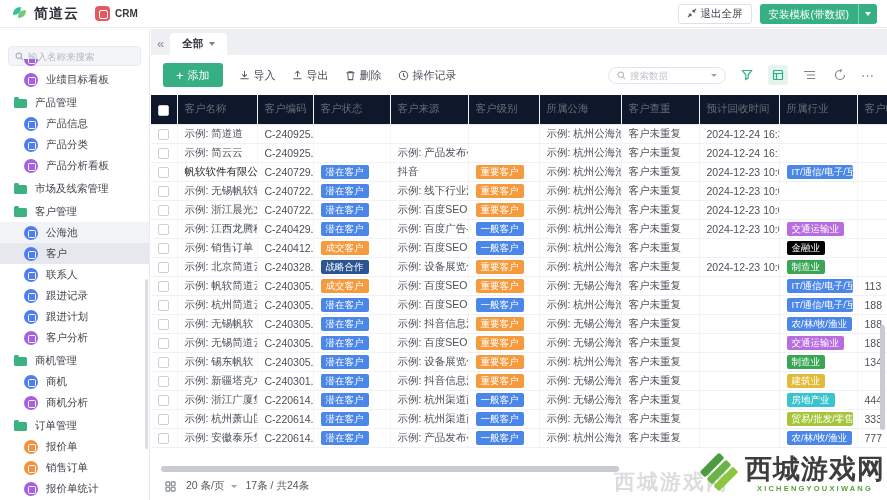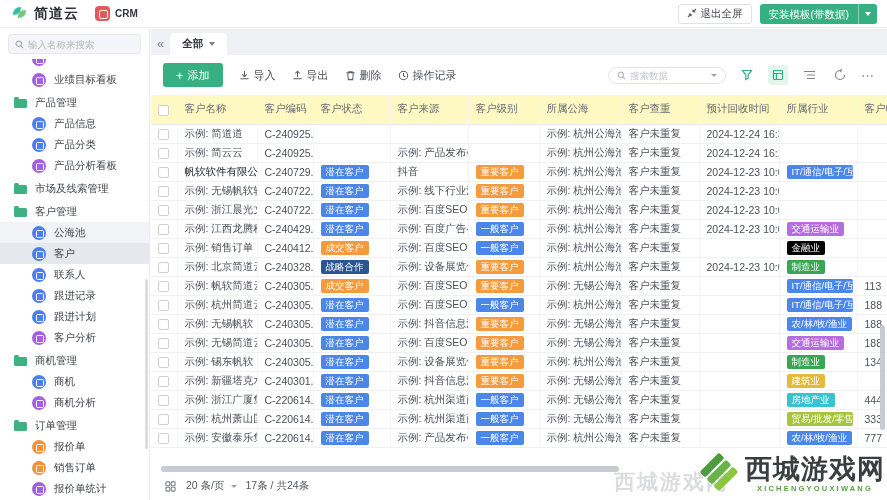--- a/index.html
+++ b/index.html
@@ -24,29 +24,29 @@
     border-radius:3px; color:#fff; font-size:10.5px; overflow:hidden; }
   .btn-install .main-seg { padding:16px 9px; line-height:20px; }
   .btn-install .split { width:1px; height:20px; background:rgba(255,255,255,.4); }
   .caret-w { width:18px; display:flex; justify-content:center; align-items:center; }
   .caret-w::after { content:''; border-left:3.5px solid transparent; border-right:3.5px solid transparent;
     border-top:4px solid #fff; }
 
   
   .sidebar { position:absolute; top:29px; left:0; width:150px; bottom:0; background:#fff;
     border-right:1px solid #e9eaee; z-index:5; }
-  .sb-search { margin:5px 8px 3px 8px; height:20px; background:#f4f5f8; border:1px solid #e6e8ec;
+  .sb-search { margin:17px 8px 3px 8px; height:20px; background:#f4f5f8; border:1px solid #e6e8ec;
     border-radius:4px; display:flex; align-items:center; gap:4px; padding:0 6px; }
   .sb-search input { border:none; outline:none; background:transparent; font-size:9.5px; width:100%;
     color:#333; font-family:"Liberation Sans",sans-serif; }
   .sb-search input::placeholder { color:#b3b8c0; }
   .nav { position:absolute; top:30px; left:0; right:0; bottom:0; overflow:hidden; }
   .nav-item { display:flex; align-items:center; gap:8px; height:21px; cursor:pointer; }
   .nav-item.group { padding-left:14px; margin-top:2px; }
-  .nav-item.child { padding-left:32px; }
+  .nav-item.child { padding-left:24px; }
   .nav-item.partial { margin-top:-11px; }
   .nav-item.hover { background:#f2f3f6; }
   .nav-item.active { background:#e6e8ed; }
   .nlabel { font-size:10.5px; color:#41454c; white-space:nowrap; }
   .nic { flex:0 0 auto; width:14px; height:14px; border-radius:50%; position:relative; }
   .nic.blue { background:#4d7df0; } .nic.purple { background:#a55fe0; } .nic.orange { background:#f0923f; }
   .nic.blue::after,.nic.purple::after,.nic.orange::after { content:''; position:absolute; left:4px; top:4px;
     width:6px; height:6px; border:1px solid #fff; border-radius:1.5px; }
   .nic.folder { width:13px; height:9px; border-radius:1.5px; background:#3db182; margin-top:2px; }
   .nic.folder::before { content:''; position:absolute; top:-2px; left:0; width:5px; height:3px;
@@ -81,21 +81,21 @@
   .icon-box { width:20px; height:20px; display:flex; align-items:center; justify-content:center;
     border-radius:3px; cursor:pointer; }
   .icon-box.lit { background:#e4f5ee; }
   .more-dots { font-size:13px; color:#7c828b; letter-spacing:1px; cursor:pointer; }
 
   
   .table-wrap { position:absolute; top:40px; left:0; right:0; }
   table { border-collapse:collapse; table-layout:fixed; width:736px; }
   th, td { border-bottom:1px solid #f0f1f4; border-right:1px solid #f4f5f7; padding:0 7px;
     white-space:nowrap; overflow:hidden; text-align:left; }
-  th { height:29px; font-size:10.5px; font-weight:normal; color:#676c75; background:#fef9c3;
+  th { height:29px; font-size:10.5px; font-weight:normal; color:#676c75; background:#0f172a;
     border-bottom:1px solid #e9ebee; }
   td { height:19px; font-size:10.5px; color:#4b5058; }
   td.strong { color:#23262b; }
   .cb { display:inline-block; width:11px; height:11px; border:1px solid #ccd0d6; border-radius:2px;
     background:#fff; vertical-align:middle; }
   .tag { display:inline-block; max-width:66px; overflow:hidden; white-space:nowrap; color:#fff;
     font-size:9.5px; line-height:14px; padding:0 5px; border-radius:2px; vertical-align:middle; }
 
   
   .vthumb { position:absolute; right:2px; top:270px; width:5px; height:105px; background:#c8cbd1; border-radius:3px; }

